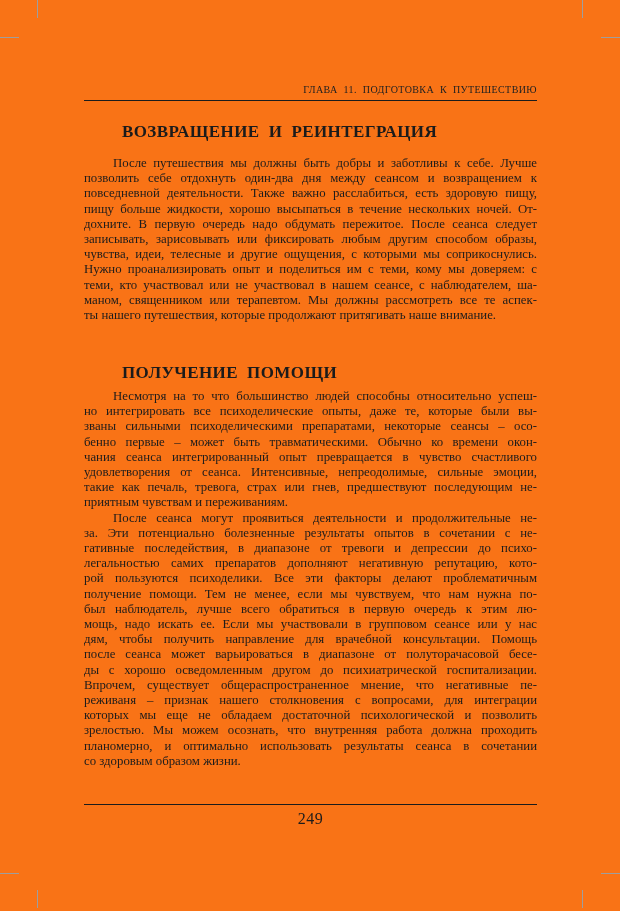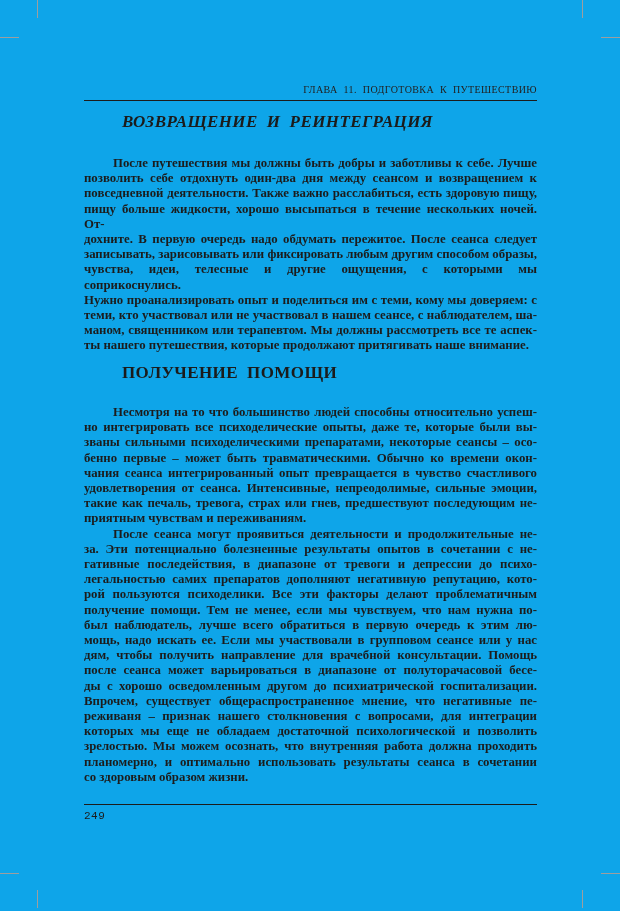--- a/index.html
+++ b/index.html
@@ -1,20 +1,20 @@
 <!DOCTYPE html>
 <html><head>
 <meta charset="utf-8">
 <style>
   html, body { margin: 0; padding: 0; background: #ffffff; }
   .page {
     position: relative;
     width: 620px;
     height: 911px;
-    background: #0ea5e9;
+    background: #f97316;
     font-family: "Liberation Serif", serif;
     color: #1c1c1c;
     overflow: hidden;
   }
   
   .mark { position: absolute; background: #9e9e9e; }
   .mark.v { width: 1px; height: 18px; }
   .mark.h { width: 19px; height: 1px; }
   .tl-v { left: 37px;  top: 0; }
   .tl-h { left: 0;     top: 37px; }
@@ -35,34 +35,34 @@
   .rule { position: absolute; left: 0; width: 453px; height: 1px; background: #1c1c1c; }
   .header-rule { top: 100px; }
   .footer-rule { top: 804px; }
 
   .heading {
     position: absolute; left: 38px; margin: 0;
     font-size: 17px; font-weight: bold;
     letter-spacing: 0.4px; word-spacing: 4.5px;
     white-space: nowrap; color: #1b1b1b;
   }
-  .heading-1 { top: 112px; font-style: italic; }
+  .heading-1 { top: 122px; }
   .heading-2 { top: 363px; }
 
   .para-block { width: 453px; font-size: 12.8px; line-height: 15.2px; }
   .block-1 { position: absolute; top: 156px; }
-  .block-2 { position: absolute; top: 405px; }
+  .block-2 { position: absolute; top: 389px; }
 
-  .line { text-align: justify; text-align-last: justify; font-weight: bold; }
+  .line { text-align: justify; text-align-last: justify; }
   .line.first { text-indent: 29px; }
   .line.last  { text-align-last: left; }
 
   .page-number {
     position: absolute; top: 810px; left: 0; width: 100%;
-    font-size: 11px; letter-spacing: 0.5px; font-family: Liberation Mono, monospace;
+    text-align: center; font-size: 16px; letter-spacing: 0.5px;
   }
 </style>
 </head>
 <body>
 
 <div class="page">
 
   <div class="mark v tl-v"></div>
   <div class="mark h tl-h"></div>
   <div class="mark v tr-v"></div>

